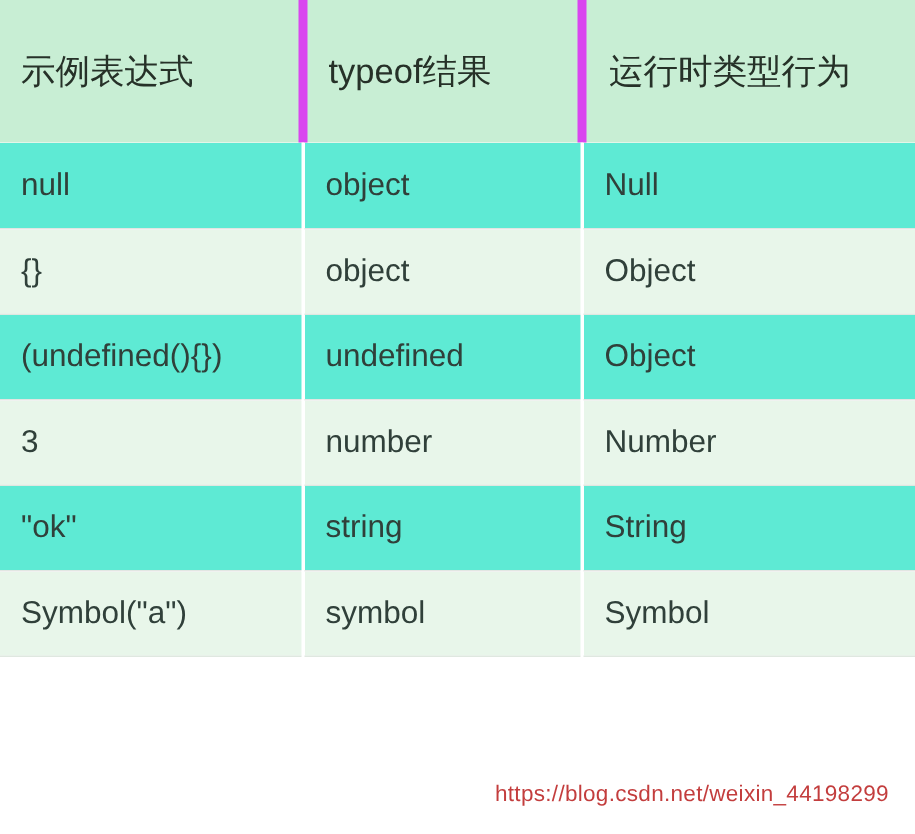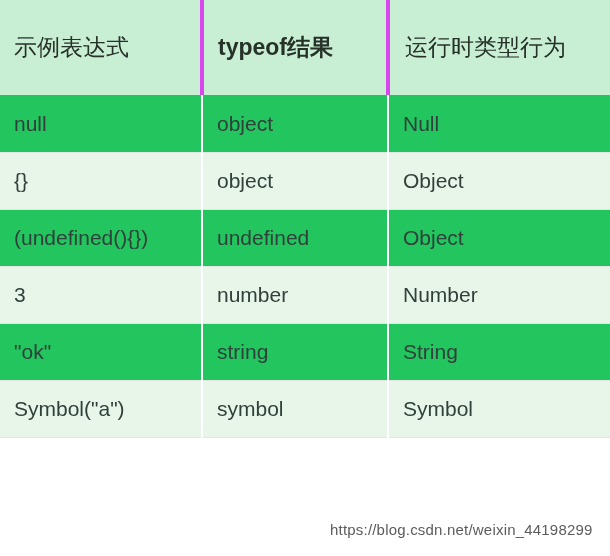--- a/index.html
+++ b/index.html
@@ -35,61 +35,61 @@
   thead th {
     background: #c8eed4;
     height: 95px;
     vertical-align: middle;
     text-align: left;
     padding: 0 14px;
     font-size: 23px;
     font-weight: normal;
     line-height: 1.35;
     color: #263128;
-    border-right: 4px solid #d946ef;
+    border-right: 6px solid #d946ef;
     box-sizing: border-box;
   }
   thead th:last-child { border-right: none; padding-left: 15px; }
-  thead th.bold-head { font-weight: bold; }
+  thead th.bold-head { font-weight: normal; }
 
   tbody td {
     height: 57px;
     vertical-align: middle;
     text-align: left;
     padding: 0 14px;
     font-size: 21px;
     line-height: 1.3;
     color: #30403a;
     border-right: 2px solid #ffffff;
     border-bottom: 1px solid #e2e6e2;
     box-sizing: border-box;
     white-space: nowrap;
     overflow: hidden;
   }
   tbody td:last-child { border-right: none; }
 
   tbody tr.row-odd td {
-    background: #22c55e;
+    background: #5eead4;
   }
   tbody tr.row-even td {
     background: #e8f6ea;
   }
   tbody tr.row-even td {
     border-right-color: #ffffff;
     border-bottom-color: #dfe8e0;
   }
 
   .watermark {
     position: absolute;
     left: 330px;
     top: 521px;
     width: 280px;
     font-size: 15px;
     letter-spacing: 0.2px;
-    color: #404040;
+    color: #b91c1c;
     opacity: 0.85;
     white-space: nowrap;
     pointer-events: none;
     font-family: "Liberation Sans", "DejaVu Sans", sans-serif;
   }
 </style>
 </head>
 <body>
 
 <div class="table-wrap">

